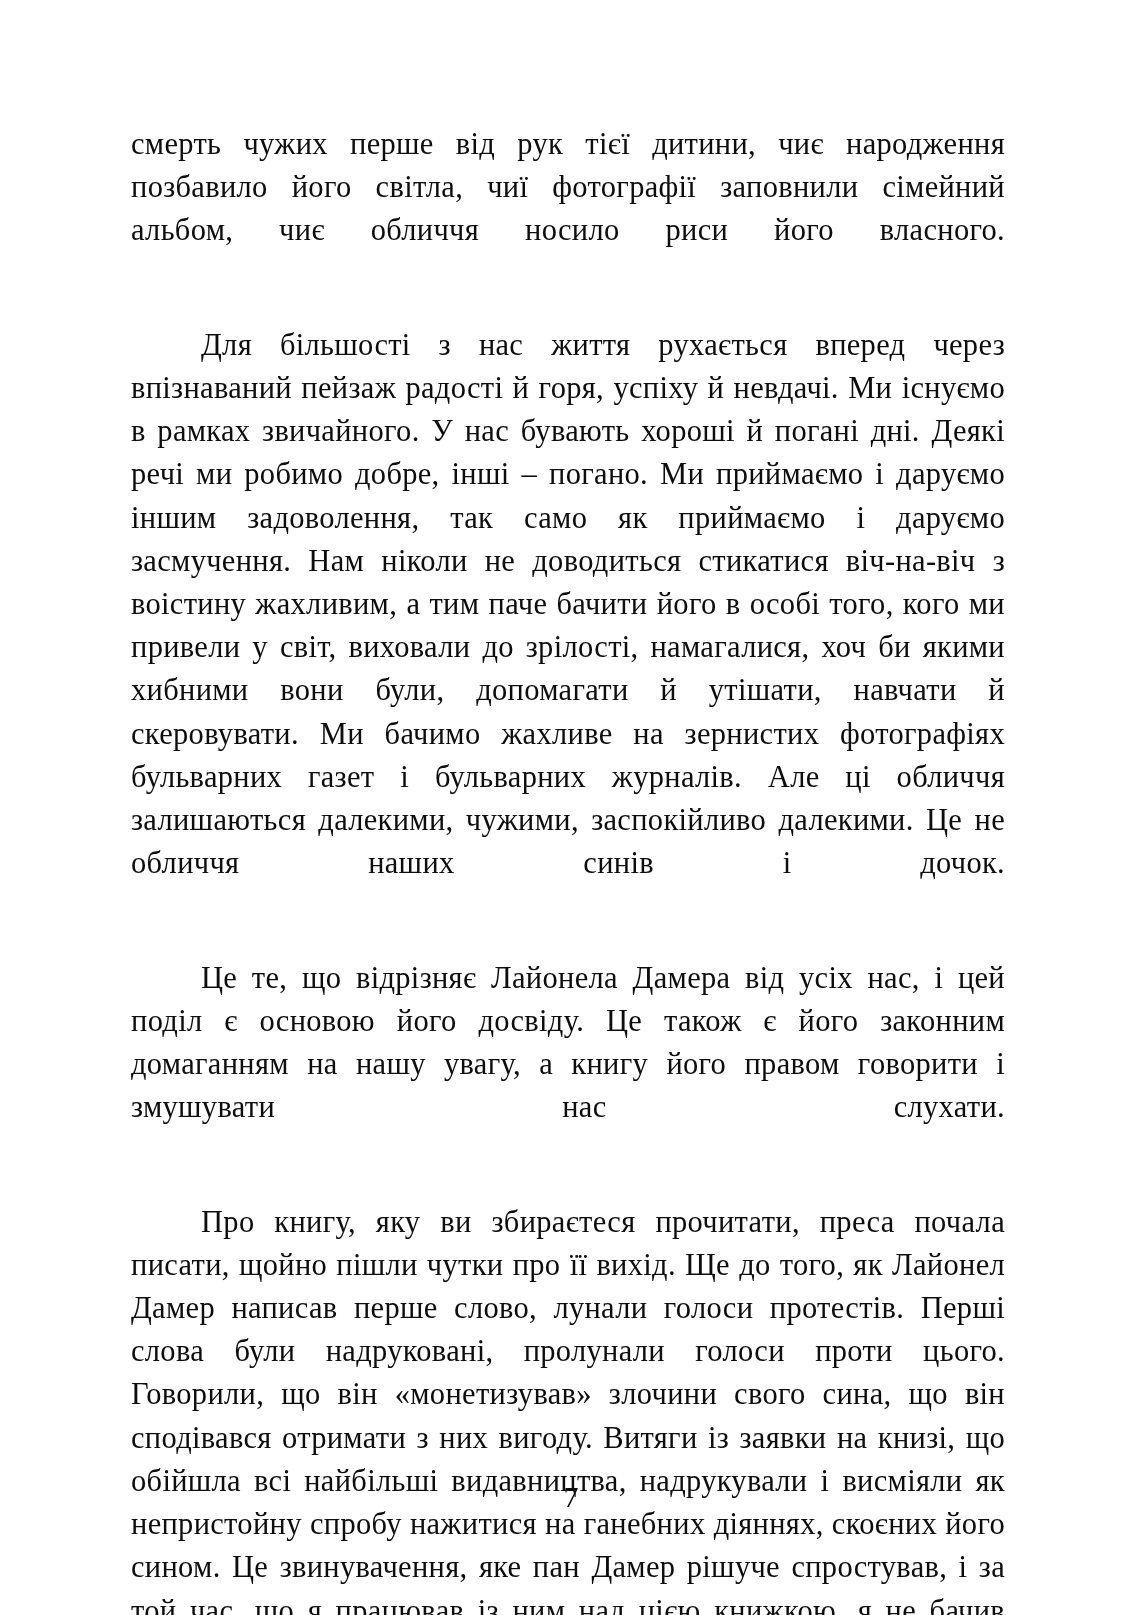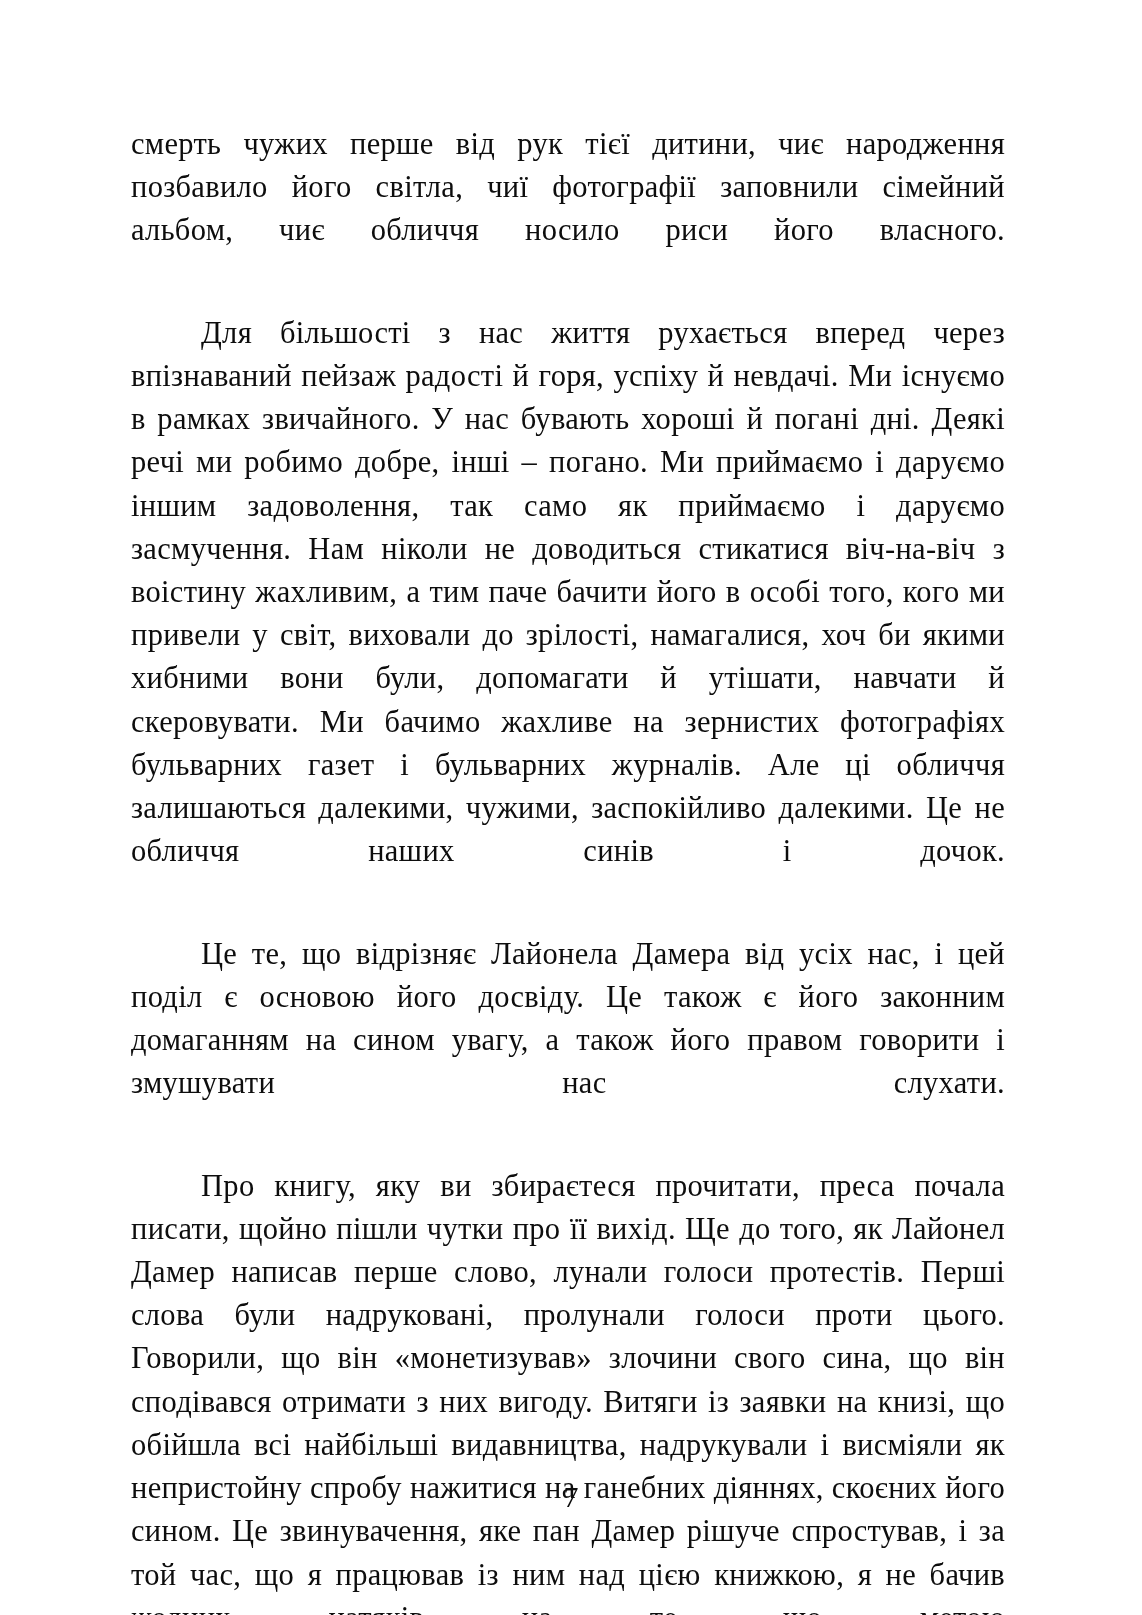--- a/index.html
+++ b/index.html
@@ -37,21 +37,21 @@
     line-height: 43.2px;
     text-align: justify;
     text-justify: inter-word;
     letter-spacing: 0.01em;
     word-spacing: 0.005em;
     hyphens: manual;
     -webkit-hyphens: manual;
   }
 
   .para + .para {
-    margin-top: 16px;
+    margin-top: 28px;
   }
 
   .para.indent {
     text-indent: 70px;
   }
 
   
   .para::after {
     content: "";
     display: inline-block;
@@ -74,21 +74,21 @@
 <body>
 
 <div class="page">
 
   <div class="text-block">
 
     <p class="para">смерть чужих перше від рук тієї дитини, чиє народження позбавило його світла, чиї фотографії заповнили сімейний альбом, чиє обличчя носило риси його власного.</p>
 
     <p class="para indent">Для більшості з нас життя рухається вперед через впізнаваний пейзаж радості й горя, успіху й невдачі. Ми існуємо в рамках звичайного. У нас бувають хороші й погані дні. Деякі речі ми робимо добре, інші – погано. Ми приймаємо і даруємо іншим задоволення, так само як приймаємо і даруємо засмучення. Нам ніколи не доводиться стикатися віч-на-віч з воістину жахливим, а тим паче бачити його в особі того, кого ми привели у світ, виховали до зрілості, намагалися, хоч би якими хибними вони були, допомагати й утішати, навчати й скеровувати. Ми бачимо жахливе на зернистих фотографіях бульварних газет і бульварних журналів. Але ці обличчя залишаються далекими, чужими, заспокійливо далекими. Це не обличчя наших синів і дочок.</p>
 
-    <p class="para indent">Це те, що відрізняє Лайонела Дамера від усіх нас, і цей поділ є основою його досвіду. Це також є його законним домаганням на сином увагу, а також його правом говорити і змушувати нас слухати.</p>
+    <p class="para indent">Це те, що відрізняє Лайонела Дамера від усіх нас, і цей поділ є основою його досвіду. Це також є його законним домаганням на нашу увагу, а книгу його правом говорити і змушувати нас слухати.</p>
 
     <p class="para indent">Про книгу, яку ви збираєтеся прочитати, преса почала писати, щойно пішли чутки про її вихід. Ще до того, як Лайонел Дамер написав перше слово, лунали голоси протестів. Перші слова були надруковані, пролунали голоси проти цього. Говорили, що він «монетизував» злочини свого сина, що він сподівався отримати з них вигоду. Витяги із заявки на книзі, що обійшла всі найбільші видавництва, надрукували і висміяли як непристойну спробу нажитися на ганебних діяннях, скоєних його сином. Це звинувачення, яке пан Дамер рішуче спростував, і за той час, що я працював із ним над цією книжкою, я не бачив жодних натяків на те, що метою</p>
 
   </div>
 
   <div class="folio">7</div>
 
 </div>
 
 </body></html>

